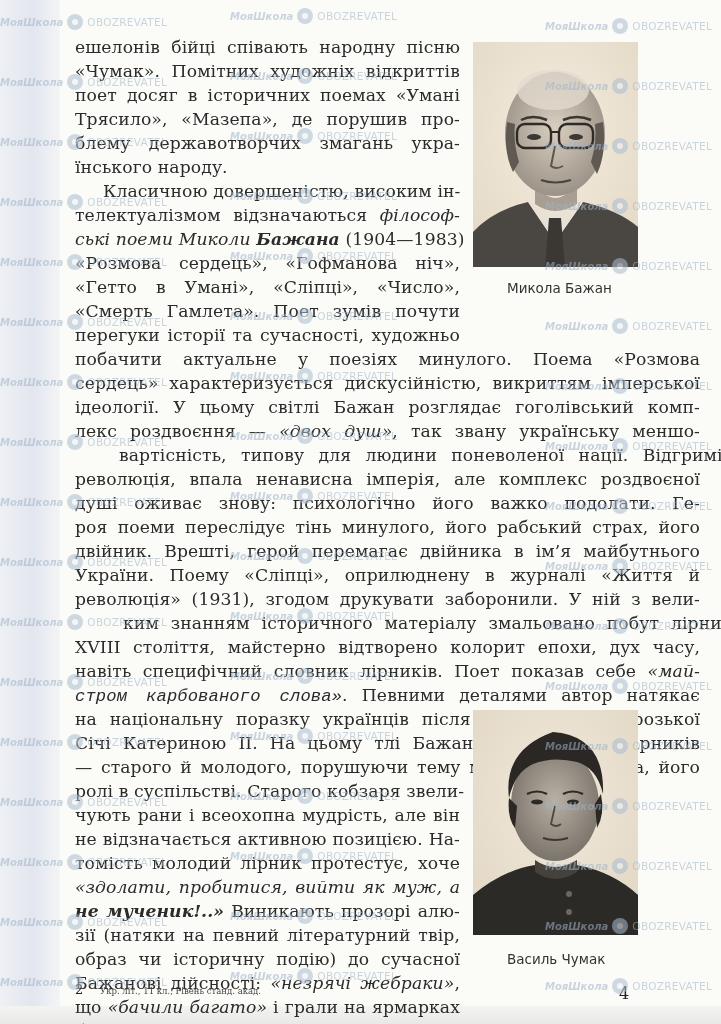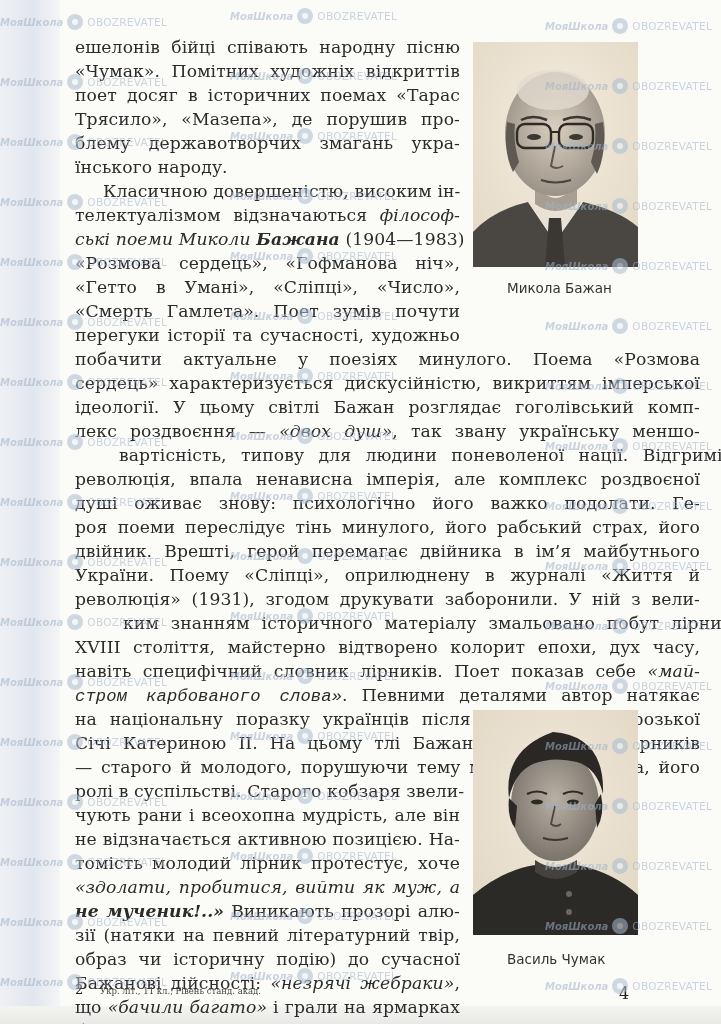--- a/index.html
+++ b/index.html
@@ -60,21 +60,21 @@
 </style>
 </head>
 <body>
 
 <div class="spine"></div>
 <div class="bottom-shade"></div>
 
 <div id="text-root">
     <div class="line narrow" style="top: 35px;"><span>ешелонів бійці співають народну пісню</span></div>
     <div class="line narrow" style="top: 59px;"><span>«Чумак». Помітних художніх відкриттів</span></div>
-    <div class="line narrow" style="top: 83px;"><span>поет досяг в історичних поемах «Тарас</span></div>
+    <div class="line narrow" style="top: 83px;"><span>поет досяг в історичних поемах «Умані</span></div>
     <div class="line narrow" style="top: 107px;"><span>Трясило», «Мазепа», де порушив про-</span></div>
     <div class="line narrow" style="top: 131px;"><span>блему державотворчих змагань укра-</span></div>
     <div class="line narrow last" style="top: 155px;"><span>їнського народу.</span></div>
     <div class="line narrow indent" style="top: 179px;"><span>Класичною довершеністю, високим ін-</span></div>
     <div class="line narrow" style="top: 203px;"><span>телектуалізмом відзначаються </span><span style="font-style: italic;">філософ-</span></div>
     <div class="line narrow" style="top: 227px;"><span style="font-style: italic;">ські поеми Миколи </span><span style="font-style: italic; font-weight: bold;">Бажана</span><span> (1904—1983)</span></div>
     <div class="line narrow" style="top: 251px;"><span>«Розмова сердець», «Гофманова ніч»,</span></div>
     <div class="line narrow" style="top: 275px;"><span>«Гетто в Умані», «Сліпці», «Число»,</span></div>
     <div class="line narrow" style="top: 299px;"><span>«Смерть Гамлета». Поет зумів почути</span></div>
     <div class="line narrow" style="top: 323px;"><span>перегуки історії та сучасності, художньо</span></div>

